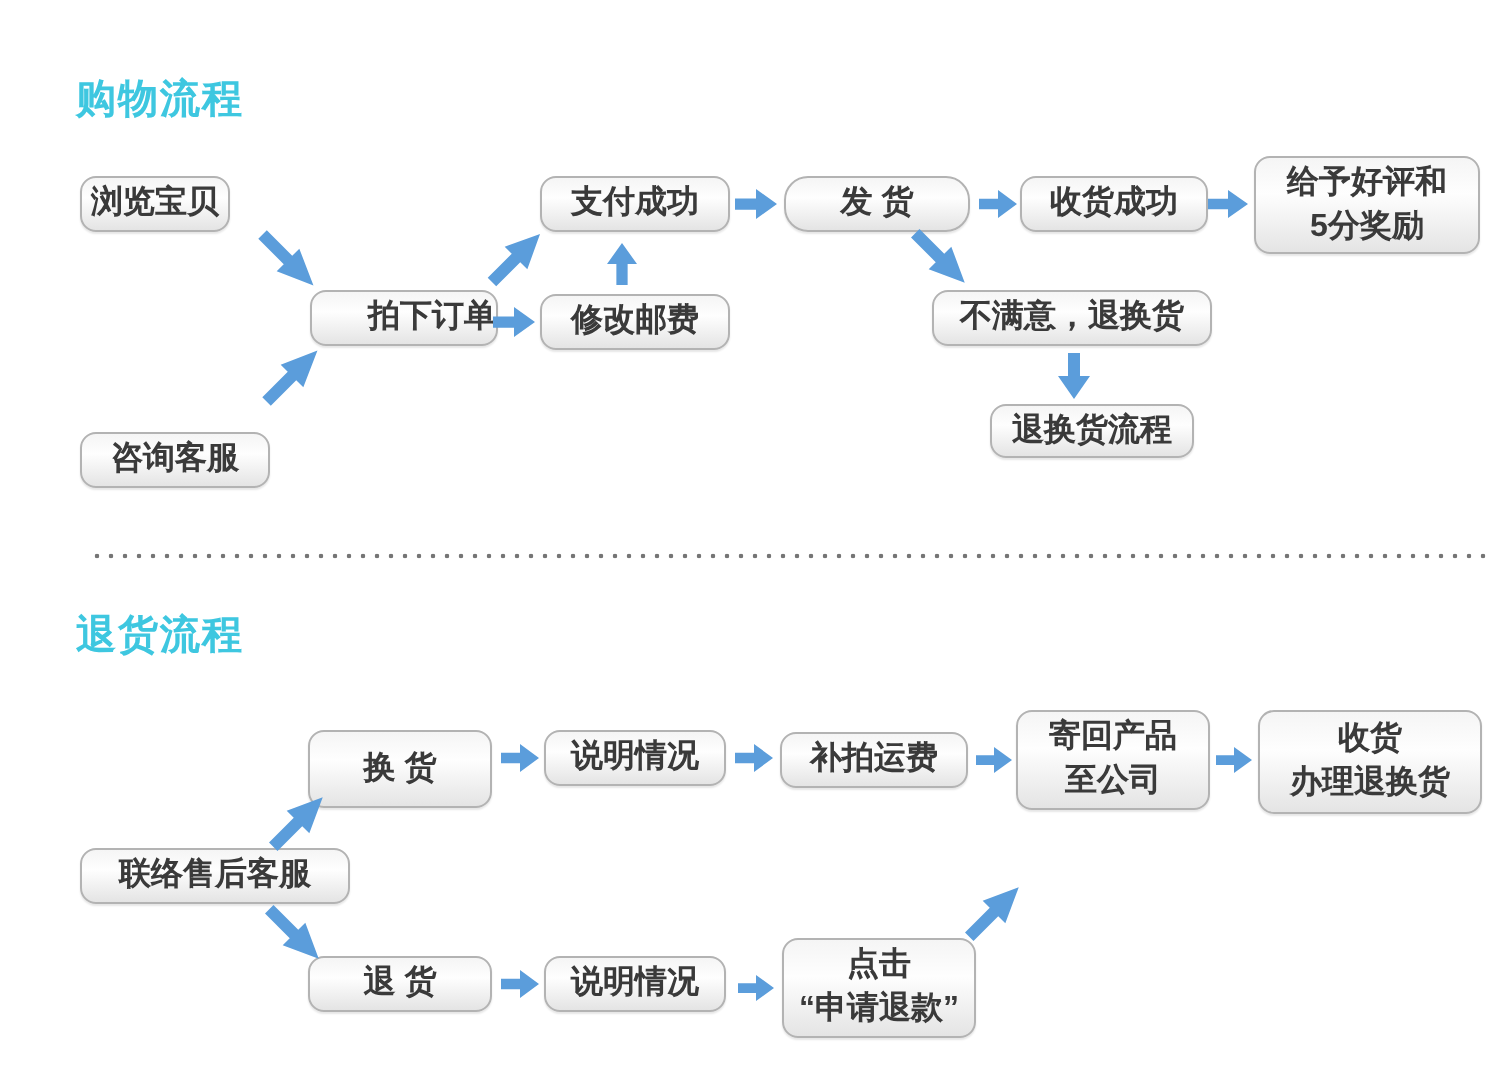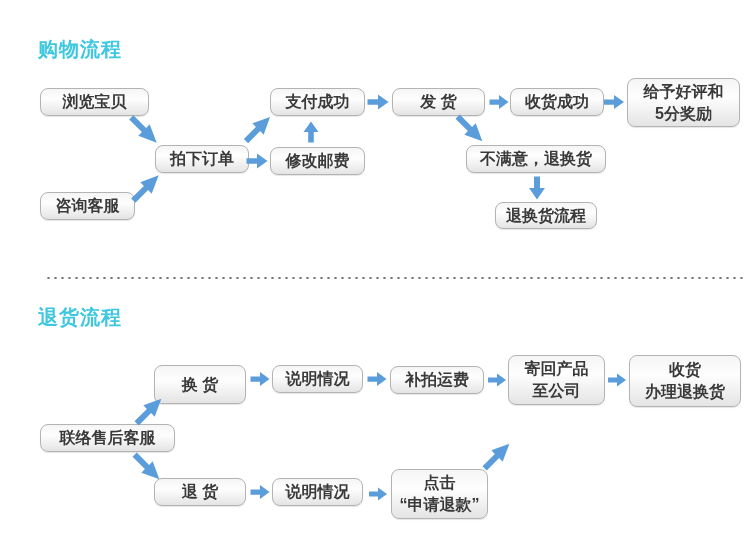--- a/index.html
+++ b/index.html
@@ -64,36 +64,36 @@
 </style>
 </head>
 <body>
 
 <div id="stage">
   <h2 id="shopping-title" class="flow-title" style="color: rgb(62, 199, 224);">购物流程</h2>
 
   <div class="divider"></div>
 
   <h2 id="returns-title" class="flow-title" style="color: rgb(62, 199, 224);">退货流程</h2>
-<div class="flow-node" style="left: 40px; top: 88px; width: 109px; height: 28px; border-color: rgb(179, 179, 179);">
+<div class="flow-node" style="left: 40px; top: 88px; width: 75px; height: 28px; border-color: rgb(179, 179, 179);">
       <span class="flow-node-line" style="color: rgb(58, 58, 58);">浏览宝贝</span>
     </div>
-    <div class="flow-node" style="left: 155px; top: 145px; width: 94px; height: 28px; border-color: rgb(179, 179, 179);">
+    <div class="flow-node" style="left: 155px; top: 145px; width: 94px; height: 28px; border-color: rgb(179, 179, 179); align-items: flex-end;">
       <span class="flow-node-line" style="color: rgb(58, 58, 58);">拍下订单</span>
     </div>
-    <div class="flow-node" style="left: 40px; top: 192px; width: 95px; height: 28px; border-color: rgb(179, 179, 179);">
+    <div class="flow-node" style="left: 40px; top: 216px; width: 95px; height: 28px; border-color: rgb(179, 179, 179);">
       <span class="flow-node-line" style="color: rgb(58, 58, 58);">咨询客服</span>
     </div>
     <div class="flow-node" style="left: 270px; top: 88px; width: 95px; height: 28px; border-color: rgb(179, 179, 179);">
       <span class="flow-node-line" style="color: rgb(58, 58, 58); text-align: center;">支付成功</span>
     </div>
     <div class="flow-node" style="left: 270px; top: 147px; width: 95px; height: 28px; border-color: rgb(179, 179, 179);">
       <span class="flow-node-line" style="color: rgb(58, 58, 58);">修改邮费</span>
     </div>
-    <div class="flow-node" style="left: 392px; top: 88px; width: 93px; height: 28px; border-color: rgb(179, 179, 179);">
+    <div class="flow-node" style="left: 392px; top: 88px; width: 93px; height: 28px; border-color: rgb(179, 179, 179); border-radius: 12px;">
       <span class="flow-node-line" style="color: rgb(58, 58, 58);">发 货</span>
     </div>
     <div class="flow-node" style="left: 510px; top: 88px; width: 94px; height: 28px; border-color: rgb(179, 179, 179);">
       <span class="flow-node-line" style="color: rgb(58, 58, 58);">收货成功</span>
     </div>
     <div class="flow-node" style="left: 627px; top: 78px; width: 113px; height: 49px; border-color: rgb(179, 179, 179);">
       <span class="flow-node-line" style="color: rgb(58, 58, 58);">给予好评和</span>
       <span class="flow-node-line" style="color: rgb(58, 58, 58);">5分奖励</span>
     </div>
     <div class="flow-node" style="left: 466px; top: 145px; width: 140px; height: 28px; border-color: rgb(179, 179, 179);">

